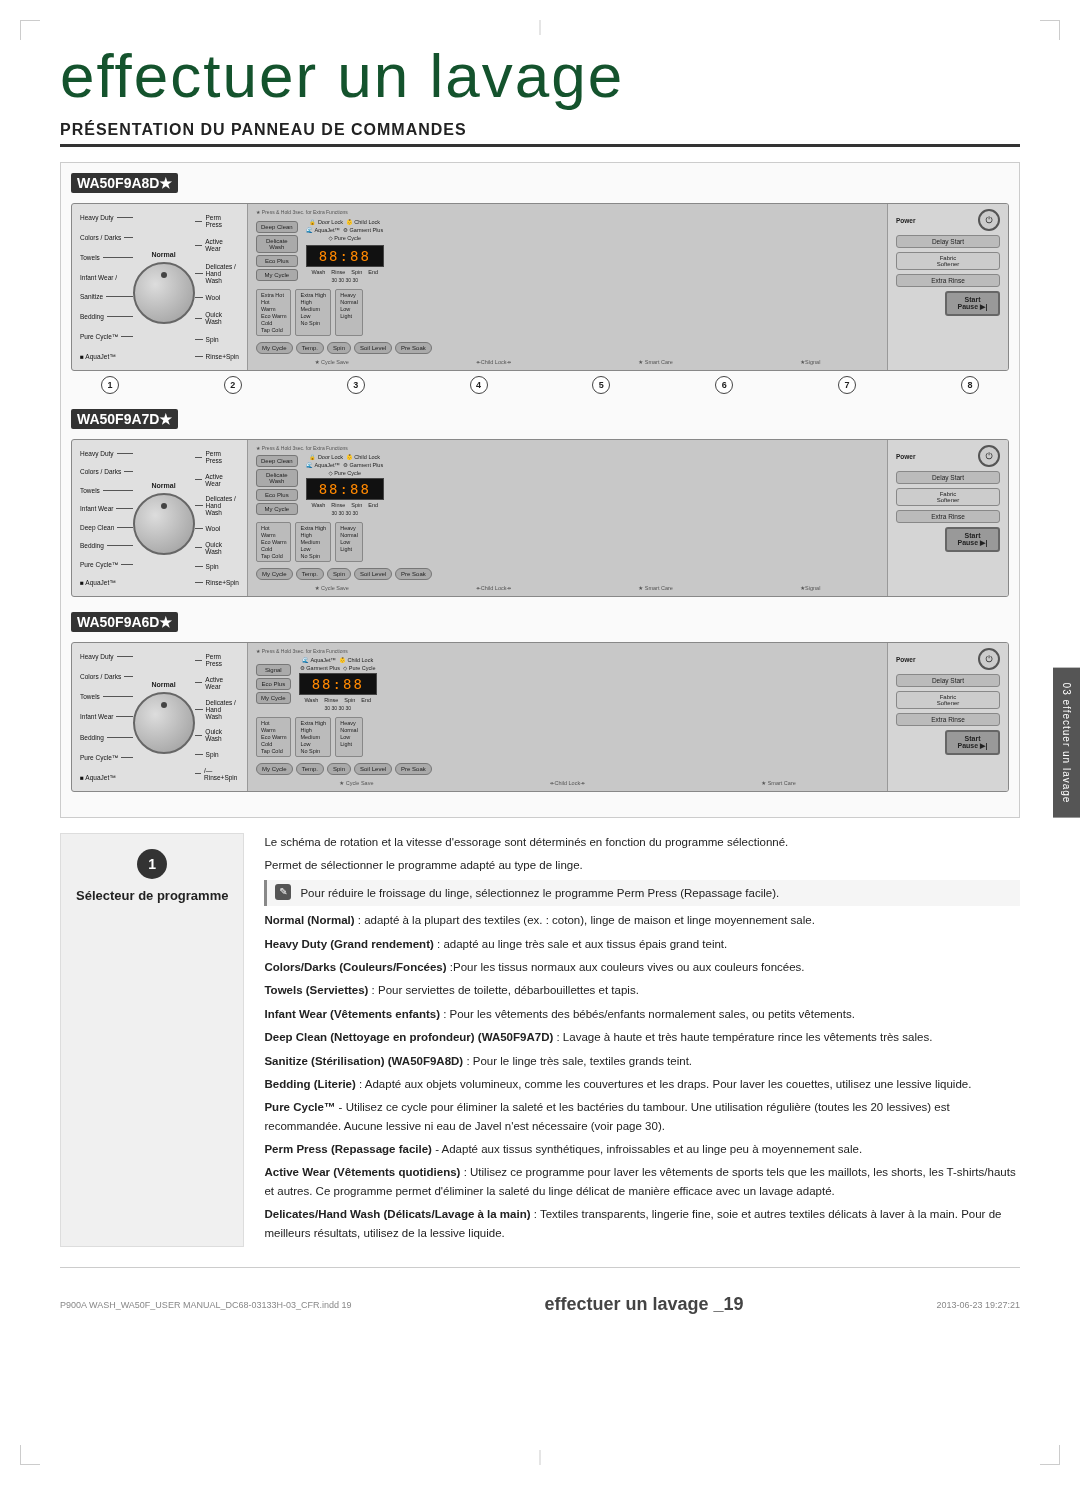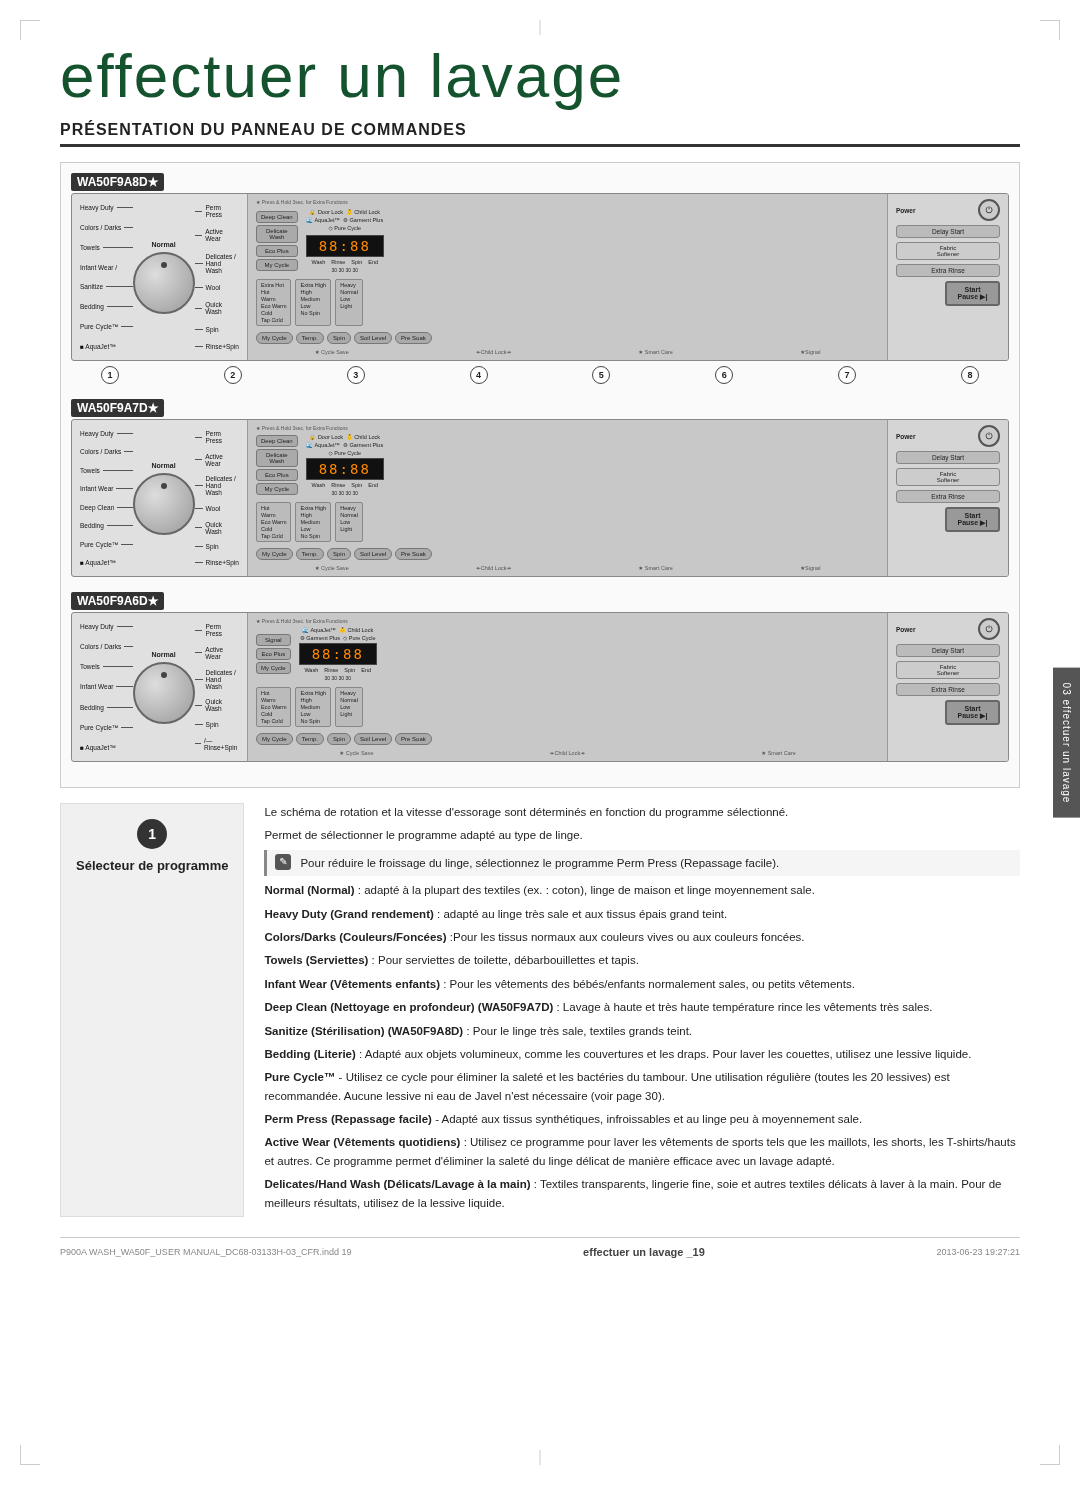--- a/index.html
+++ b/index.html
@@ -81,24 +81,24 @@
 
     .diagram-block {
       margin-bottom: 15px;
       position: relative;
     }
 
     .model-label {
       display: inline-block;
       background: #333;
       color: #fff;
-      font-size: 12px;
+      font-size: 14px;
       font-weight: bold;
       padding: 2px 6px;
-      margin-bottom: 2px;
+      margin-bottom: 10px;
       border-radius: 2px;
     }
 
     
     .side-tab {
       position: absolute;
       right: 0;
       top: 50%;
       transform: translateY(-50%);
       background: #555;
@@ -174,27 +174,27 @@
       vertical-align: middle;
     }
 
     
     .page-footer {
       display: flex;
       justify-content: space-between;
       align-items: center;
       border-top: 1px solid #ccc;
       margin-top: 20px;
-      padding-top: 8px;
+      padding-top: 26px;
       font-size: 9px;
       color: #888;
     }
 
     .footer-page-num {
-      font-size: 11px;
+      font-size: 18px;
       font-weight: bold;
       color: #444;
     }
 
     
     .diagram-wrapper {
       display: flex;
       width: 100%;
       min-height: 110px;
       border: 1px solid #888;

